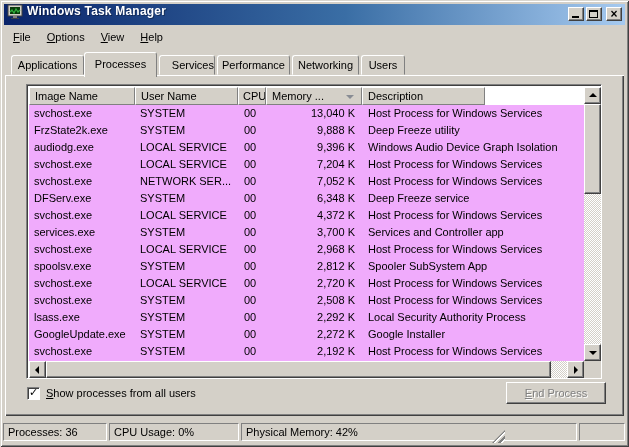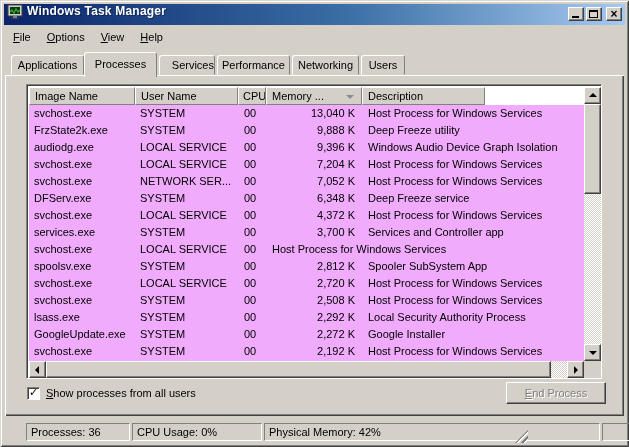--- a/index.html
+++ b/index.html
@@ -72,21 +72,21 @@
   .chkrow { position:absolute; left:27px; top:385px; height:16px; display:flex; align-items:center; z-index:4; }
   .checkbox { width:13px; height:13px; background:#fff; border:1px solid; border-color:#808080 #fff #fff #808080;
     box-shadow: inset 1px 1px 0 #404040; position:relative; margin-right:6px; }
   .checkmark { position:absolute; left:1px; top:-2px; font-size:11px; font-weight:bold; color:#000; }
   .btn { position:absolute; left:506px; top:382px; width:100px; height:22px; background:#d4d0c8;
     border:1px solid; border-color:#fff #404040 #404040 #fff; box-shadow: inset -1px -1px 0 #808080;
     text-align:center; line-height:20px; z-index:4; }
   .btn.disabled { color:#808080; text-shadow:1px 1px 0 #fff; }
 
   
-  .statusbar { position:absolute; left:3px; top:420px; width:503px; height:24px;margin-left:23px; }
+  .statusbar { position:absolute; left:3px; top:420px; width:503px; height:24px; }
   .spanel { position:absolute; top:3px; height:18px; border:1px solid; border-color:#808080 #fff #fff #808080;
     padding:2px 0 0 4px; white-space:nowrap; overflow:hidden; }
   .sp0{left:0; width:104px;} .sp1{left:106px; width:130px;} .sp2{left:238px; width:336px;} .sp3{left:576px; width:46px;}
   .grip { position:absolute; right:1px; bottom:1px; width:13px; height:13px;
     background:repeating-linear-gradient(-45deg,#d4d0c8 0 2px,#ffffff 2px 3px,#808080 3px 5px);
     clip-path:polygon(100% 0,100% 100%,0 100%); }
 </style>
 </head>
 <body>
 
@@ -194,20 +194,21 @@
             <div class="c c0">services.exe</div>
             <div class="c c1">SYSTEM</div>
             <div class="c c2">00</div>
             <div class="c c3">3,700 K</div>
             <div class="c c4">Services and Controller app</div>
           </div>
         <div class="row">
             <div class="c c0">svchost.exe</div>
             <div class="c c1">LOCAL SERVICE</div>
             <div class="c c2">00</div>
+            <div class="c c3">2,968 K</div>
             <div class="c c4">Host Process for Windows Services</div>
           </div>
         <div class="row">
             <div class="c c0">spoolsv.exe</div>
             <div class="c c1">SYSTEM</div>
             <div class="c c2">00</div>
             <div class="c c3">2,812 K</div>
             <div class="c c4">Spooler SubSystem App</div>
           </div>
         <div class="row">

